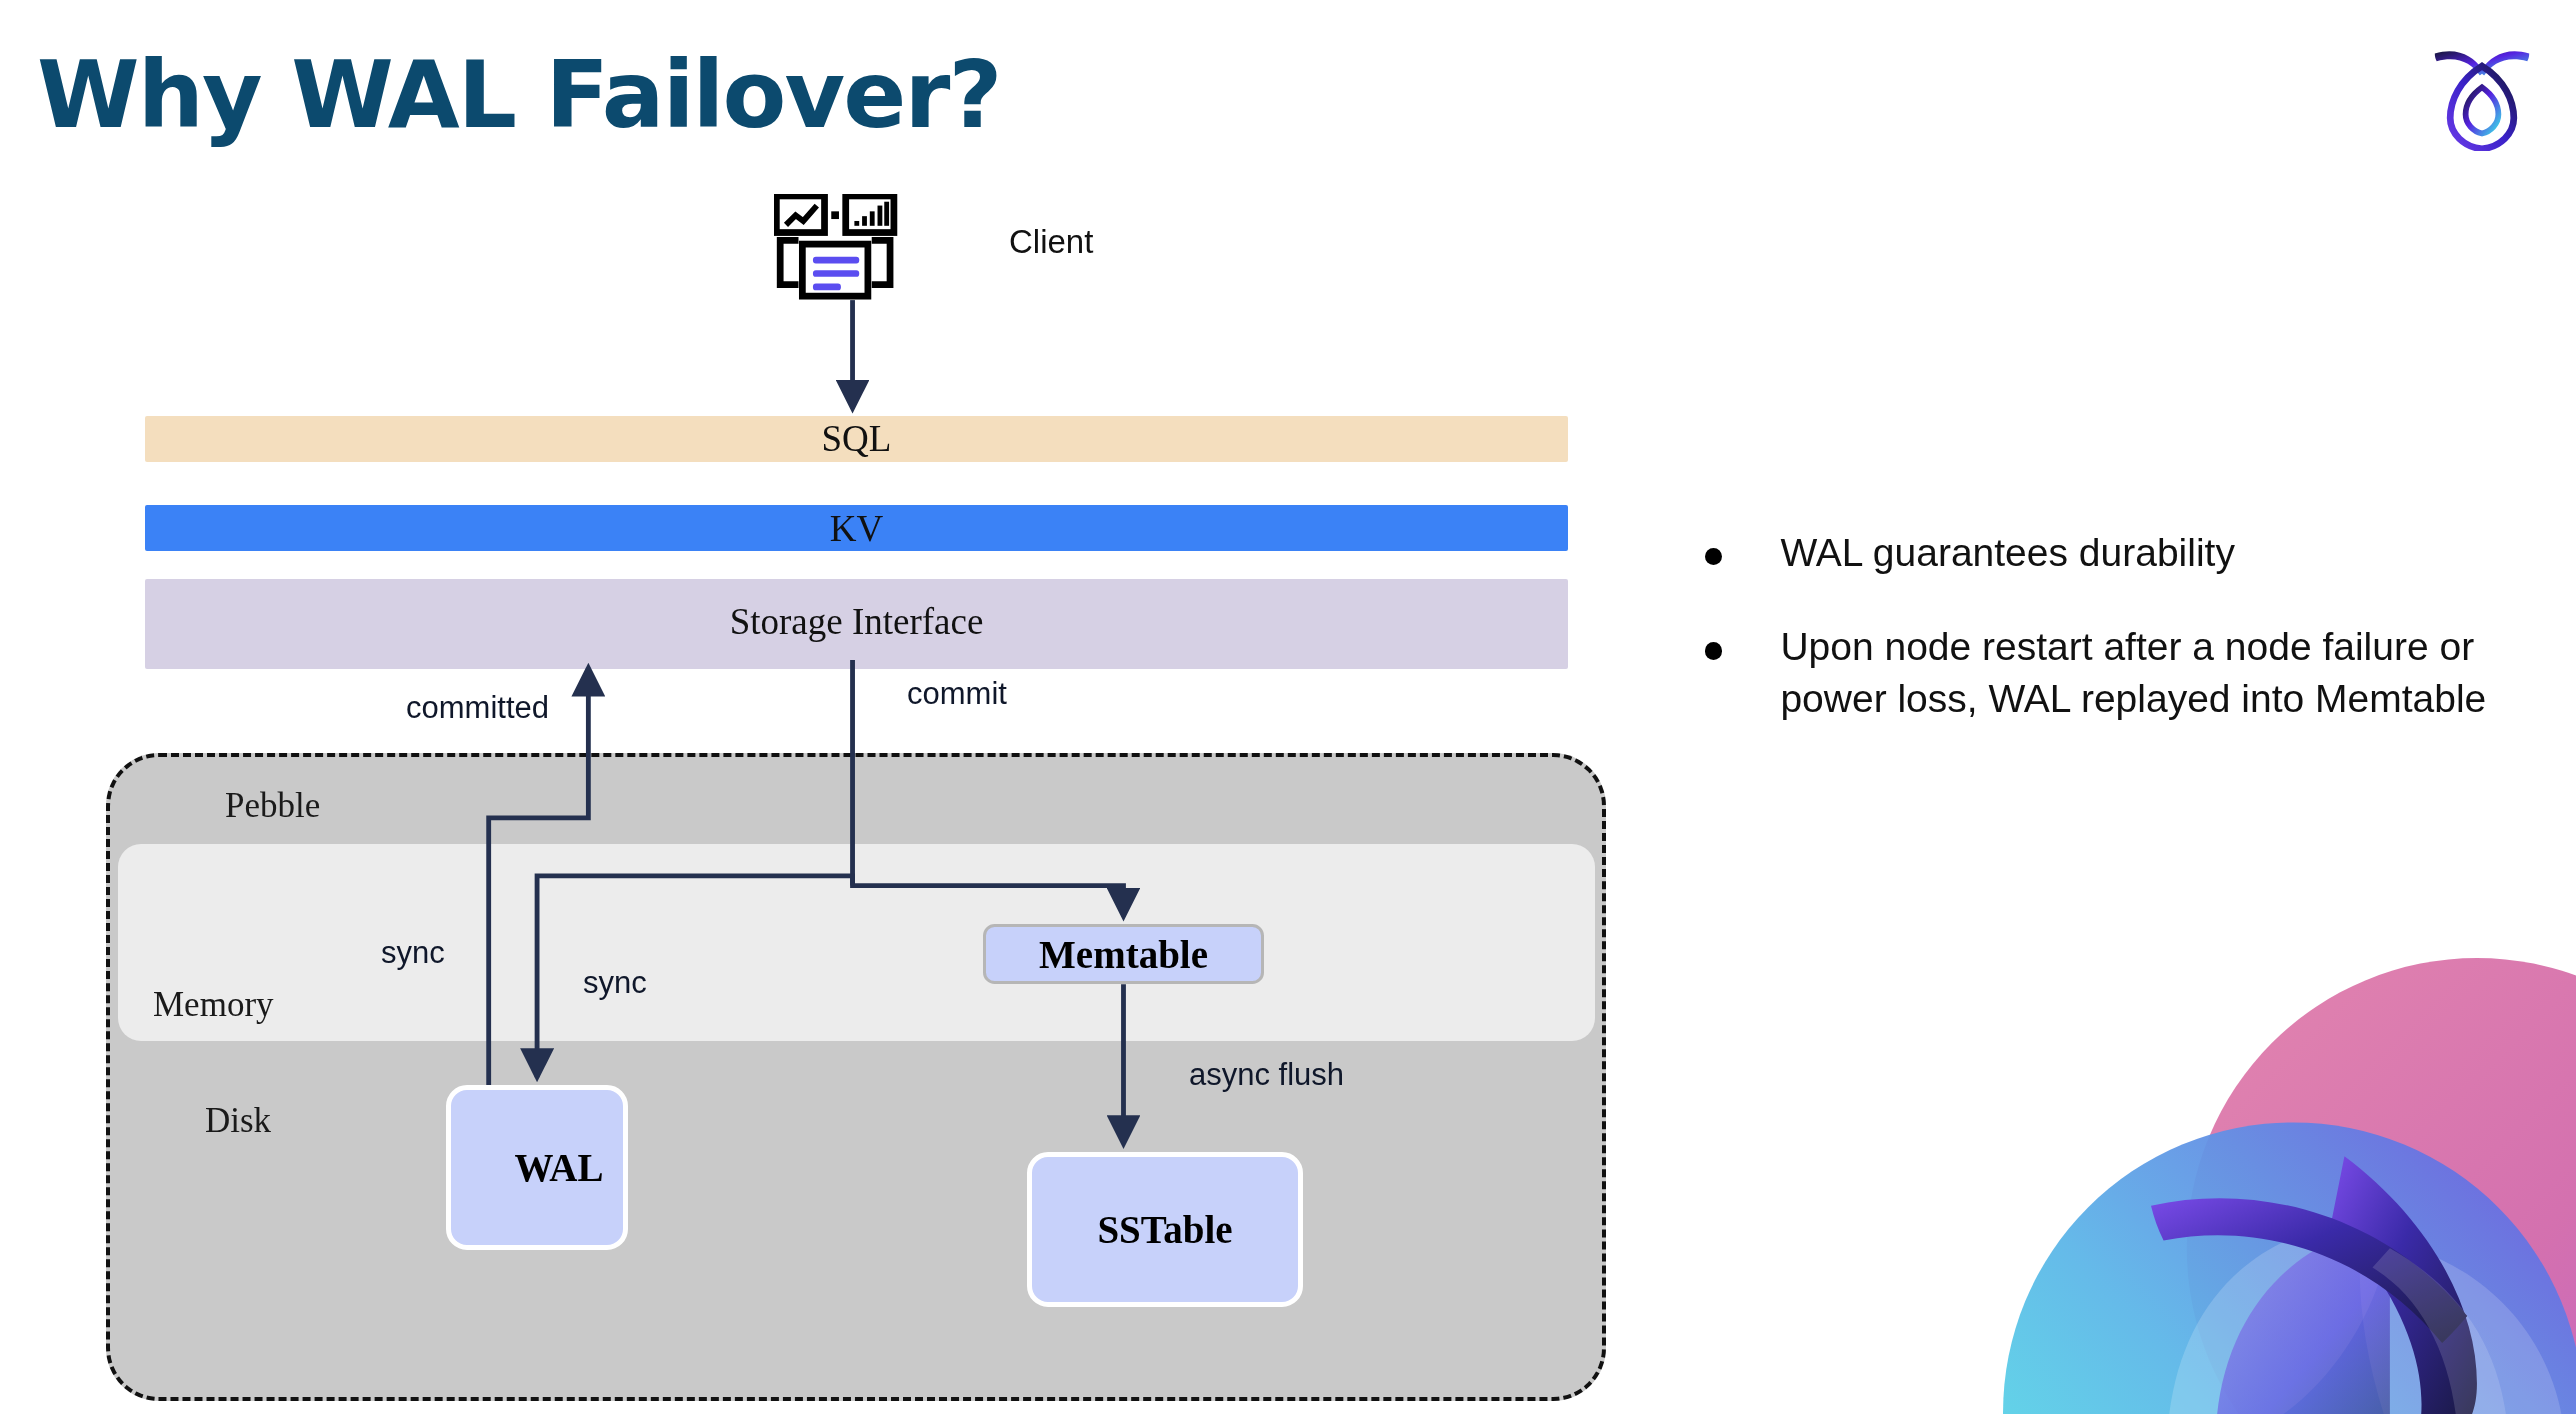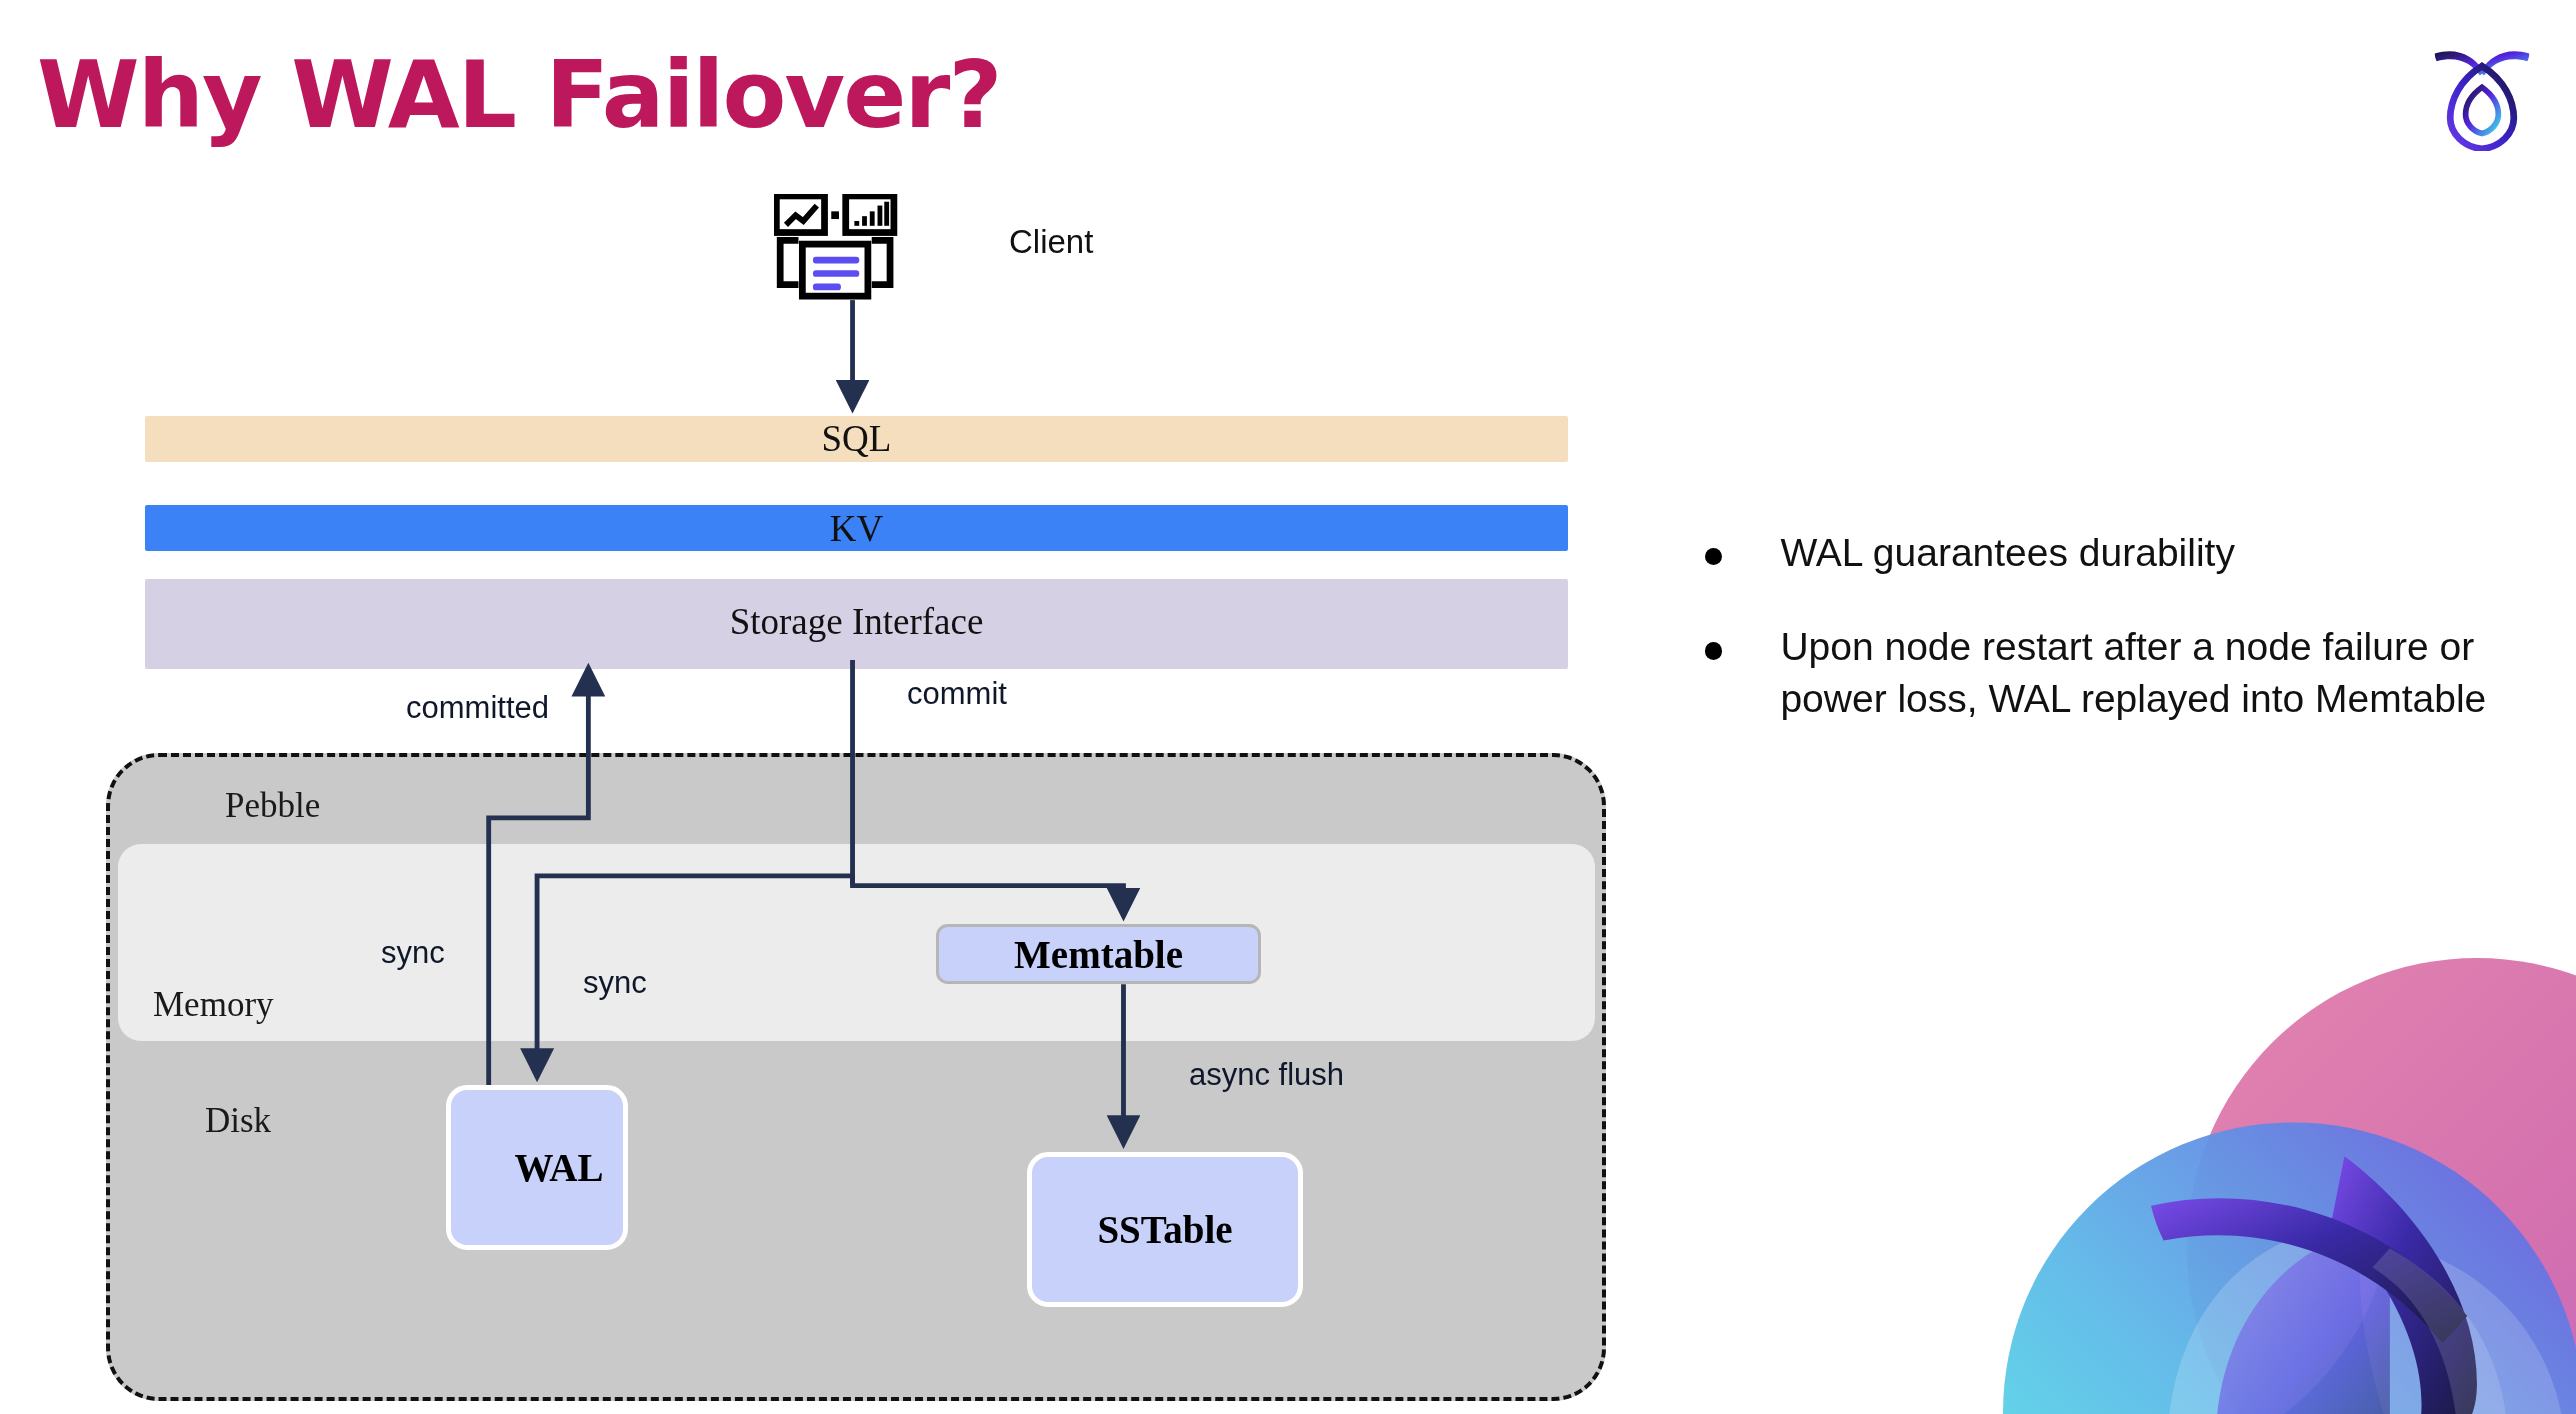--- a/index.html
+++ b/index.html
@@ -8,21 +8,21 @@
 
   .slide{position:absolute;inset:0;background:#ffffff;overflow:hidden;}
 
   
   #page-title{
     position:absolute;left:37px;top:41px;
     font-family:"DejaVu Sans", sans-serif;
     font-weight:bold;
     font-size:93px;
     letter-spacing:-1.9px;
-    color:#be185d;
+    color:#0c4a6e;
     white-space:nowrap;
   }
 
   
   #brand-logo{position:absolute;left:2429px;top:37px;width:106px;height:114px;}
 
   
   #decor-art{position:absolute;left:1974px;top:929px;width:619px;height:503px;
              overflow:hidden;pointer-events:none;}
 
@@ -51,21 +51,21 @@
                background:#ECECEC;border-radius:23px;}
   #memory-label{position:absolute;left:153px;top:985px;font-size:35px;color:#1a1a1a;
                 font-family:"Liberation Serif", serif;}
   #disk-label{position:absolute;left:205px;top:1101px;font-size:35px;color:#1a1a1a;
               font-family:"Liberation Serif", serif;}
 
   
   .node-box{position:absolute;display:flex;align-items:center;justify-content:center;
             background:#C7D1FA;font-family:"Liberation Serif", serif;font-weight:bold;
             color:#000;}
-  #node-memtable{left:936px;top:924px;width:325px;height:60px;border-radius:11.6px;
+  #node-memtable{left:983px;top:924px;width:281px;height:60px;border-radius:11.6px;
                  border:3.9px solid #B6B6B6;font-size:39px;box-sizing:border-box;}
   #node-wal{left:446px;top:1085px;width:182px;height:165px;border-radius:21px;
             border:5.8px solid #FFFFFF;font-size:39px;box-sizing:border-box;padding-left:44px;}
   #node-sstable{left:983px;top:1152px;width:276px;height:155px;border-radius:21px;
                 border:5.8px solid #FFFFFF;font-size:39px;box-sizing:border-box;margin-left:44px;}
 
   
   .edge-label{position:absolute;font-family:Liberation Sans, sans-serif;
               font-size:31px;color:#0f172a;white-space:nowrap;}
   #lbl-committed{left:406px;top:690px;}

